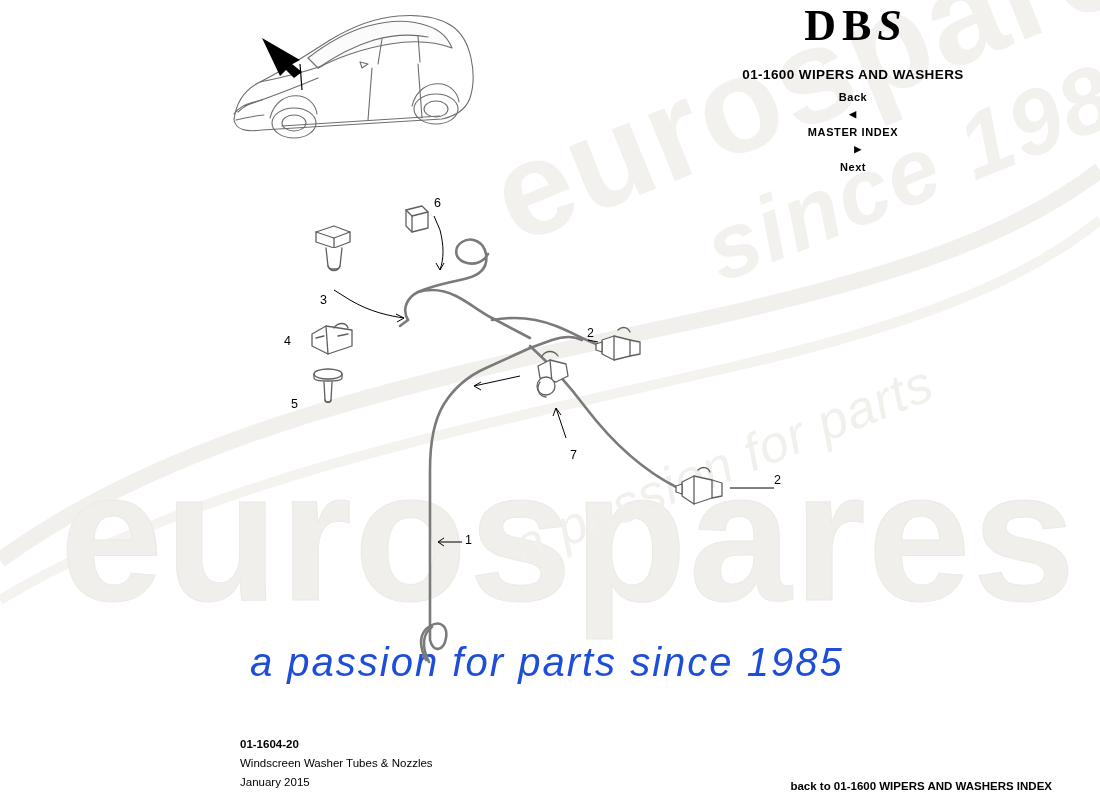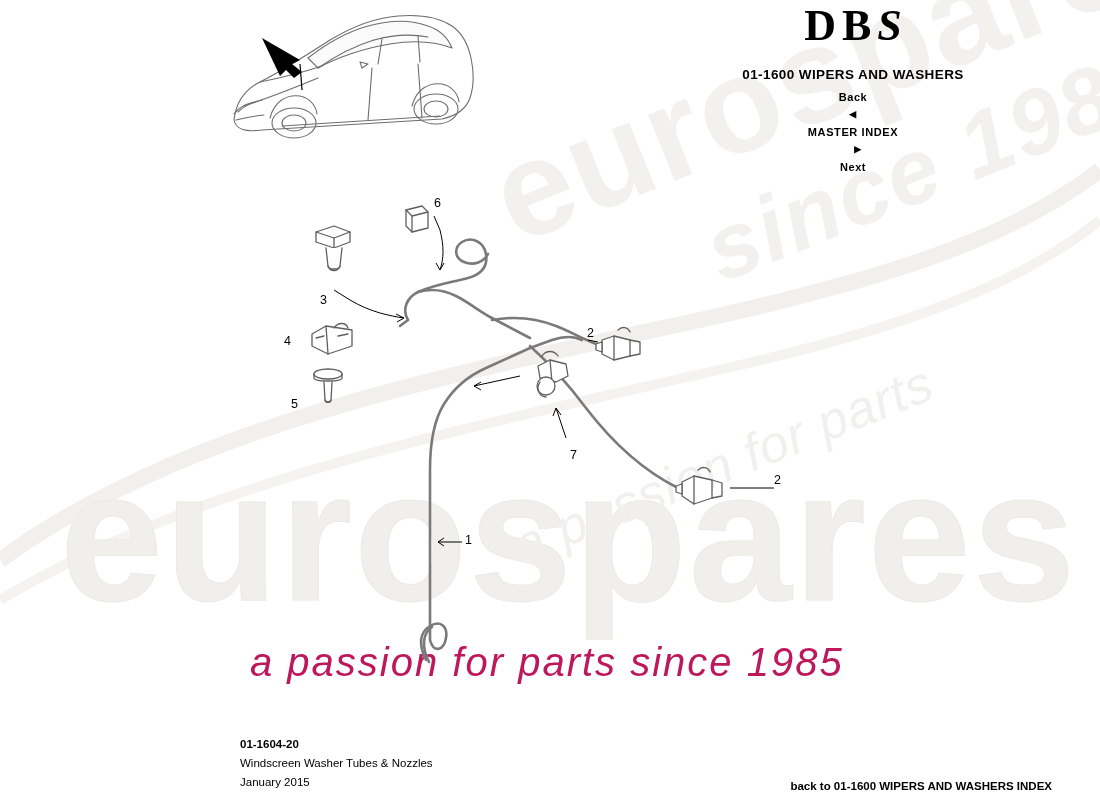--- a/index.html
+++ b/index.html
@@ -63,21 +63,21 @@
     transform-origin: left top;
     color: #f2f0ec;
     font-style: italic;
     font-weight: normal;
     letter-spacing: 1px;
   }
   .wm-sub {
     left: 250px;
     top: 640px;
     font-size: 40px;
-    color: #be185d;
+    color: #1d4ed8;
     font-style: italic;
     font-weight: normal;
   }
   #wm-swoosh {
     position: absolute;
     left: 0;
     top: 130px;
     width: 1100px;
     height: 520px;
   }

